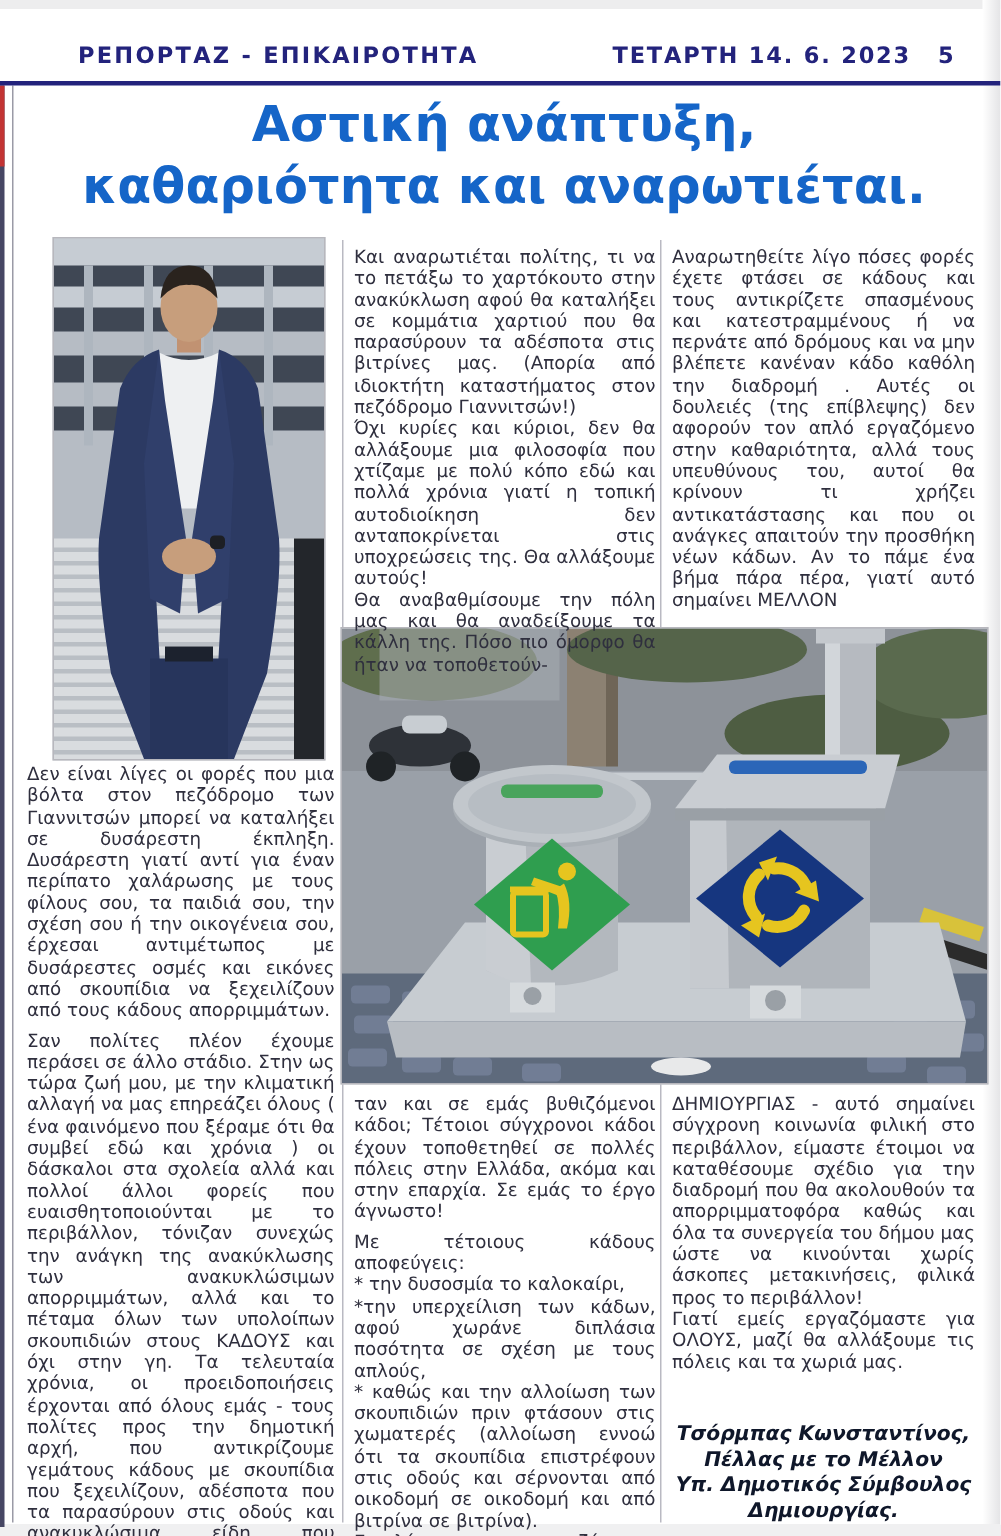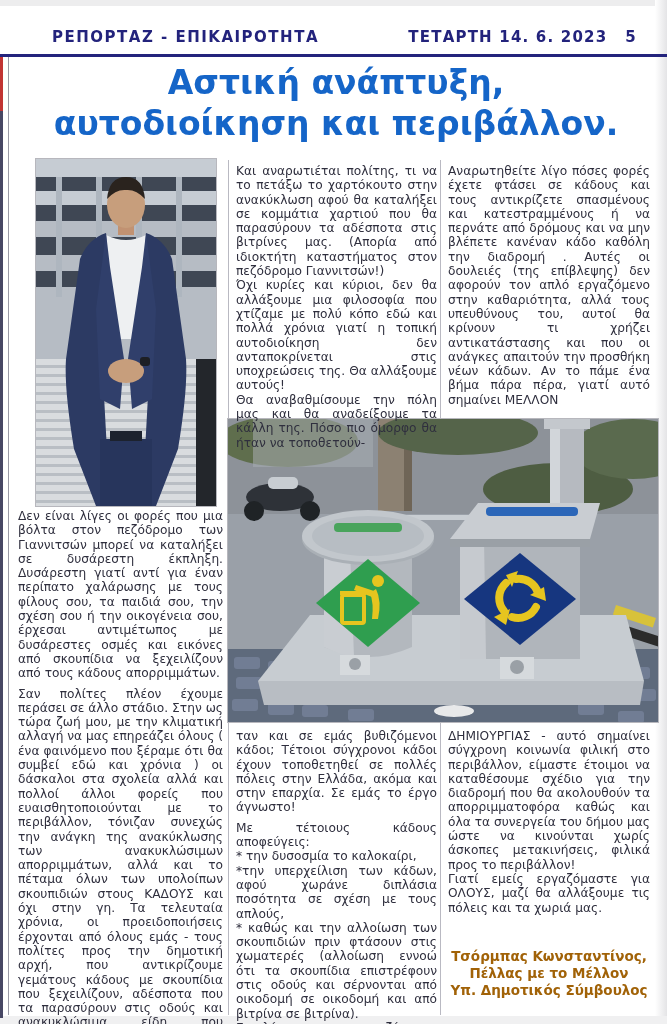--- a/index.html
+++ b/index.html
@@ -49,22 +49,22 @@
   .para{margin:0;white-space:pre-line;}
   .para + .para{margin-top:6px;}
   .tc-left{left:18px;top:509px;width:205px;}
   .tc-mid-top{left:236px;top:164px;width:201px;}
   .tc-mid-bot{left:236px;top:729px;width:201px;}
   .tc-right-top{left:448px;top:164px;width:202px;}
   .tc-right-bot{left:448px;top:729px;width:202px;}
 
   .signature{
     position:absolute;left:448px;top:948px;width:202px;
-    text-align:center;font-weight:bold;color:#a16207;
-    font-size:13.5px;line-height:17px;
+    text-align:center;font-weight:bold;color:#0f172a;
+    font-size:13.5px;line-height:17px;font-style:italic;
   }
 
   
   .photo{position:absolute;border:1px solid #b7b7bd;overflow:hidden;background:#cfd3d8;}
   .photo-portrait{left:35px;top:158px;width:180px;height:347px;}
   .photo-bins{left:227px;top:418px;width:430px;height:303px;}
   svg{display:block;}
 </style>
 </head>
 <body>
@@ -78,21 +78,21 @@
 
 <div class="hdr-section">ΡΕΠΟΡΤΑΖ - ΕΠΙΚΑΙΡΟΤΗΤΑ</div>
 <div class="hdr-right">
   <span>ΤΕΤΑΡΤΗ  14. 6. 2023</span>
   <span>5</span>
 </div>
 <div class="hdr-rule"></div>
 
 <div class="title">
   <div>Αστική ανάπτυξη,</div>
-  <div>αυτοδιοίκηση και περιβάλλον.</div>
+  <div>καθαριότητα και αναρωτιέται.</div>
 </div>
 
 <div class="col-rule r1"></div>
 <div class="col-rule r2"></div>
 
 <div class="photo photo-portrait">
   <svg width="180" height="347" viewBox="0 0 180 347">
 
     <rect x="0" y="0" width="180" height="347" fill="#b6bcc4"></rect>
     <rect x="0" y="0" width="180" height="60" fill="#c6ccd3"></rect>
@@ -286,13 +286,14 @@
   </div>
 <div class="textcol tc-right-bot">
     <p class="para">ΔΗΜΙΟΥΡΓΙΑΣ - αυτό σημαίνει σύγχρονη κοινωνία φιλική στο περιβάλλον, είμαστε έτοιμοι να καταθέσουμε σχέδιο για την διαδρομή που θα ακολουθούν τα απορριμματοφόρα καθώς και όλα τα συνεργεία του δήμου μας ώστε να κινούνται χωρίς άσκοπες μετακινήσεις, φιλικά προς το περιβάλλον!
 Γιατί εμείς εργαζόμαστε για ΟΛΟΥΣ, μαζί θα αλλάξουμε τις πόλεις και τα χωριά μας.</p>
   </div>
 
 <div class="signature">
     <div>Τσόρμπας Κωνσταντίνος,</div>
     <div>Πέλλας με το Μέλλον</div>
     <div>Υπ. Δημοτικός Σύμβουλος</div>
+    <div>Δημιουργίας.</div>
   </div>
 
 </body></html>

